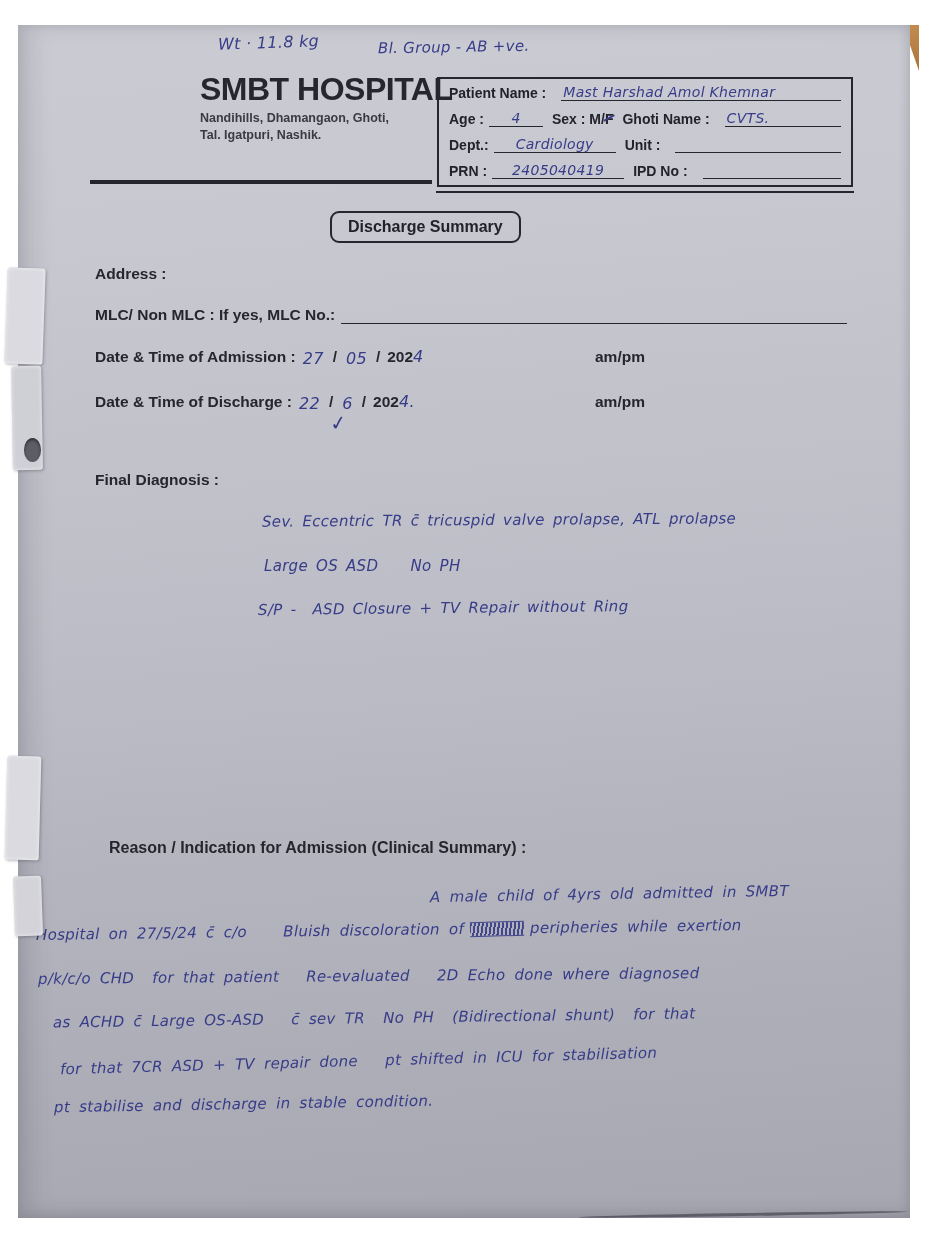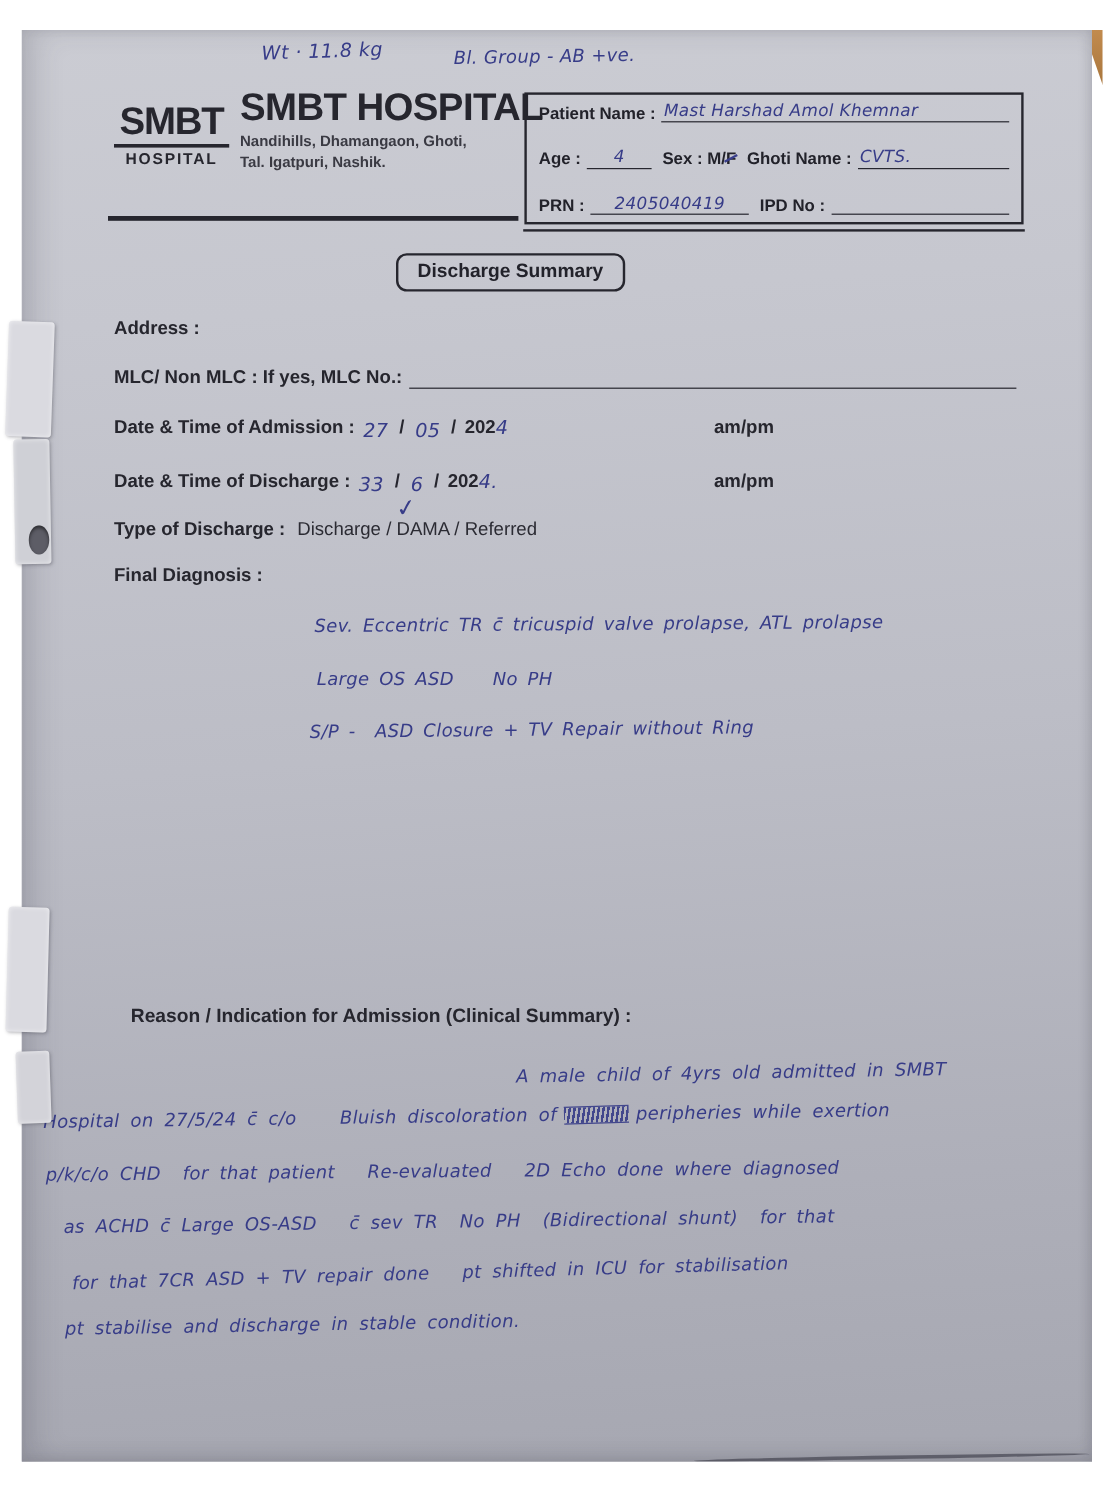--- a/index.html
+++ b/index.html
@@ -48,21 +48,21 @@
   .org-name { font-size:32px; font-weight:bold; letter-spacing:-0.5px; line-height:1.1; }
   .org-addr { font-size:12.5px; font-weight:bold; color:#3a3a43; line-height:1.35; margin-top:3px; }
   .header-rule { position:absolute; left:72px; top:155px; width:342px; height:4px; background:#26262e; }
 
   
   .pbox { position:absolute; left:419px; top:52px; width:416px; height:110px;
     border:2.5px solid #26262e; box-sizing:border-box; padding:5px 10px 6px 10px;
     display:flex; flex-direction:column; justify-content:space-between; }
   .pbox::after { content:""; position:absolute; left:-3px; right:-3px; bottom:-8px; height:2.5px; background:#26262e; }
   .prow { display:flex; align-items:flex-end; font-size:14px; font-weight:bold; color:#22222a; line-height:1.15; }
-  .fill { flex:1; border-bottom:1.6px solid #26262e; margin-left:5px; padding:0 2px; }
+  .fill { flex:1; border-bottom:1.6px solid #26262e; margin-left:15px; padding:0 2px; }
   .seg  { border-bottom:1.6px solid #26262e; margin-left:5px; text-align:center; padding:0 2px; }
   .gap8 { margin-left:9px; }
   .pv { font-size:14px; white-space:nowrap; }
   .strike-f { position:relative; display:inline-block; }
   .strike-f::after { content:""; position:absolute; left:-2px; top:40%; width:12px; height:1.6px;
     background:#3a3f8c; transform:rotate(-28deg); }
 
   
   .title-box { position:absolute; left:312px; top:186px; border:2.5px solid #26262e; border-radius:9px;
     padding:5px 16px; font-size:16px; font-weight:bold; color:#22222a; background:transparent; }
@@ -86,25 +86,20 @@
 
 <div class="photo">
   <div class="desk-corner"></div>
   <div class="desk-edge"></div>
 
   <div class="paper">
 
     <div class="hwline" style="left:200px; top:8px; font-size:16px; transform:rotate(-2deg);">Wt · 11.8 kg</div>
     <div class="hwline" style="left:360px; top:13px; font-size:15px; transform:rotate(-1deg);">Bl. Group - AB +ve.</div>
 
-    <div class="logo">
-      <div class="logo-title">SMBT</div>
-      <div class="logo-divider"></div>
-      <div class="logo-sub">HOSPITAL</div>
-    </div>
 
     <div class="org-block">
       <div class="org-name">SMBT HOSPITAL</div>
       <div class="org-addr">
         <div>Nandihills, Dhamangaon, Ghoti,</div>
         <div>Tal. Igatpuri, Nashik.</div>
       </div>
     </div>
     <div class="header-rule"></div>
 
@@ -113,20 +108,26 @@
         <span>Patient Name :</span>
         <span class="fill"><span class="hw pv">Mast Harshad Amol Khemnar</span></span>
       </div>
       <div class="prow">
         <span>Age :</span>
         <span class="seg" style="width:50px;"><span class="hw pv">4</span></span>
         <span class="gap8">Sex : M/</span>
           <span class="strike-f">F</span>
         <span class="gap8">Ghoti Name :</span>
         <span class="fill"><span class="hw pv">CVTS.</span></span>
+      </div>
+      <div class="prow">
+        <span>Dept.:</span>
+        <span class="seg" style="width:118px;"><span class="hw pv">Cardiology</span></span>
+        <span class="gap8">Unit :</span>
+        <span class="fill"><span class="hw pv"></span></span>
       </div>
       <div class="prow">
         <span>PRN :</span>
         <span class="seg" style="width:128px;"><span class="hw pv">2405040419</span></span>
         <span class="gap8">IPD No :</span>
         <span class="fill"><span class="hw pv"></span></span>
       </div>
     </div>
 
     <div class="title-box">Discharge Summary</div>
@@ -146,34 +147,30 @@
       <span class="slash">/</span>
       <span class="hw dt">05</span>
       <span class="slash">/</span>
       <span style="margin-left:5px;">202</span>
         <span class="hw" style="font-size:16px;">4</span>
       <span class="ampm">am/pm</span>
     </div>
 
     <div class="row" style="left:77px; top:367px; width:640px;">
       <span>Date &amp; Time of Discharge :</span>
-      <span class="hw dt">33</span>
+      <span class="hw dt">22</span>
       <span class="slash">/</span>
       <span class="hw dt">6</span>
       <span class="slash">/</span>
       <span style="margin-left:5px;">202</span>
         <span class="hw" style="font-size:16px;">4.</span>
       <span class="ampm">am/pm</span>
     </div>
 
     <div class="check">✓</div>
-    <div class="row" style="left:77px; top:408px;">
-      <span>Type of Discharge :</span>
-      <span class="opts">Discharge / DAMA / Referred</span>
-    </div>
 
     <div class="row" style="left:77px; top:446px;">
       <span>Final Diagnosis :</span>
     </div>
     <div class="hwline" style="left:244px; top:486px; font-size:15px; word-spacing:3px; transform:rotate(-0.4deg);">Sev. Eccentric TR c̄ tricuspid valve prolapse, ATL prolapse</div>
     <div class="hwline" style="left:246px; top:532px; font-size:15px; word-spacing:3px;">Large OS ASD    No PH</div>
     <div class="hwline" style="left:240px; top:574px; font-size:15px; word-spacing:3px; transform:rotate(-0.6deg);">S/P -  ASD Closure + TV Repair without Ring</div>
 
     <div class="row" style="left:91px; top:814px; font-size:16px;">
       <span>Reason / Indication for Admission (Clinical Summary) :</span>

